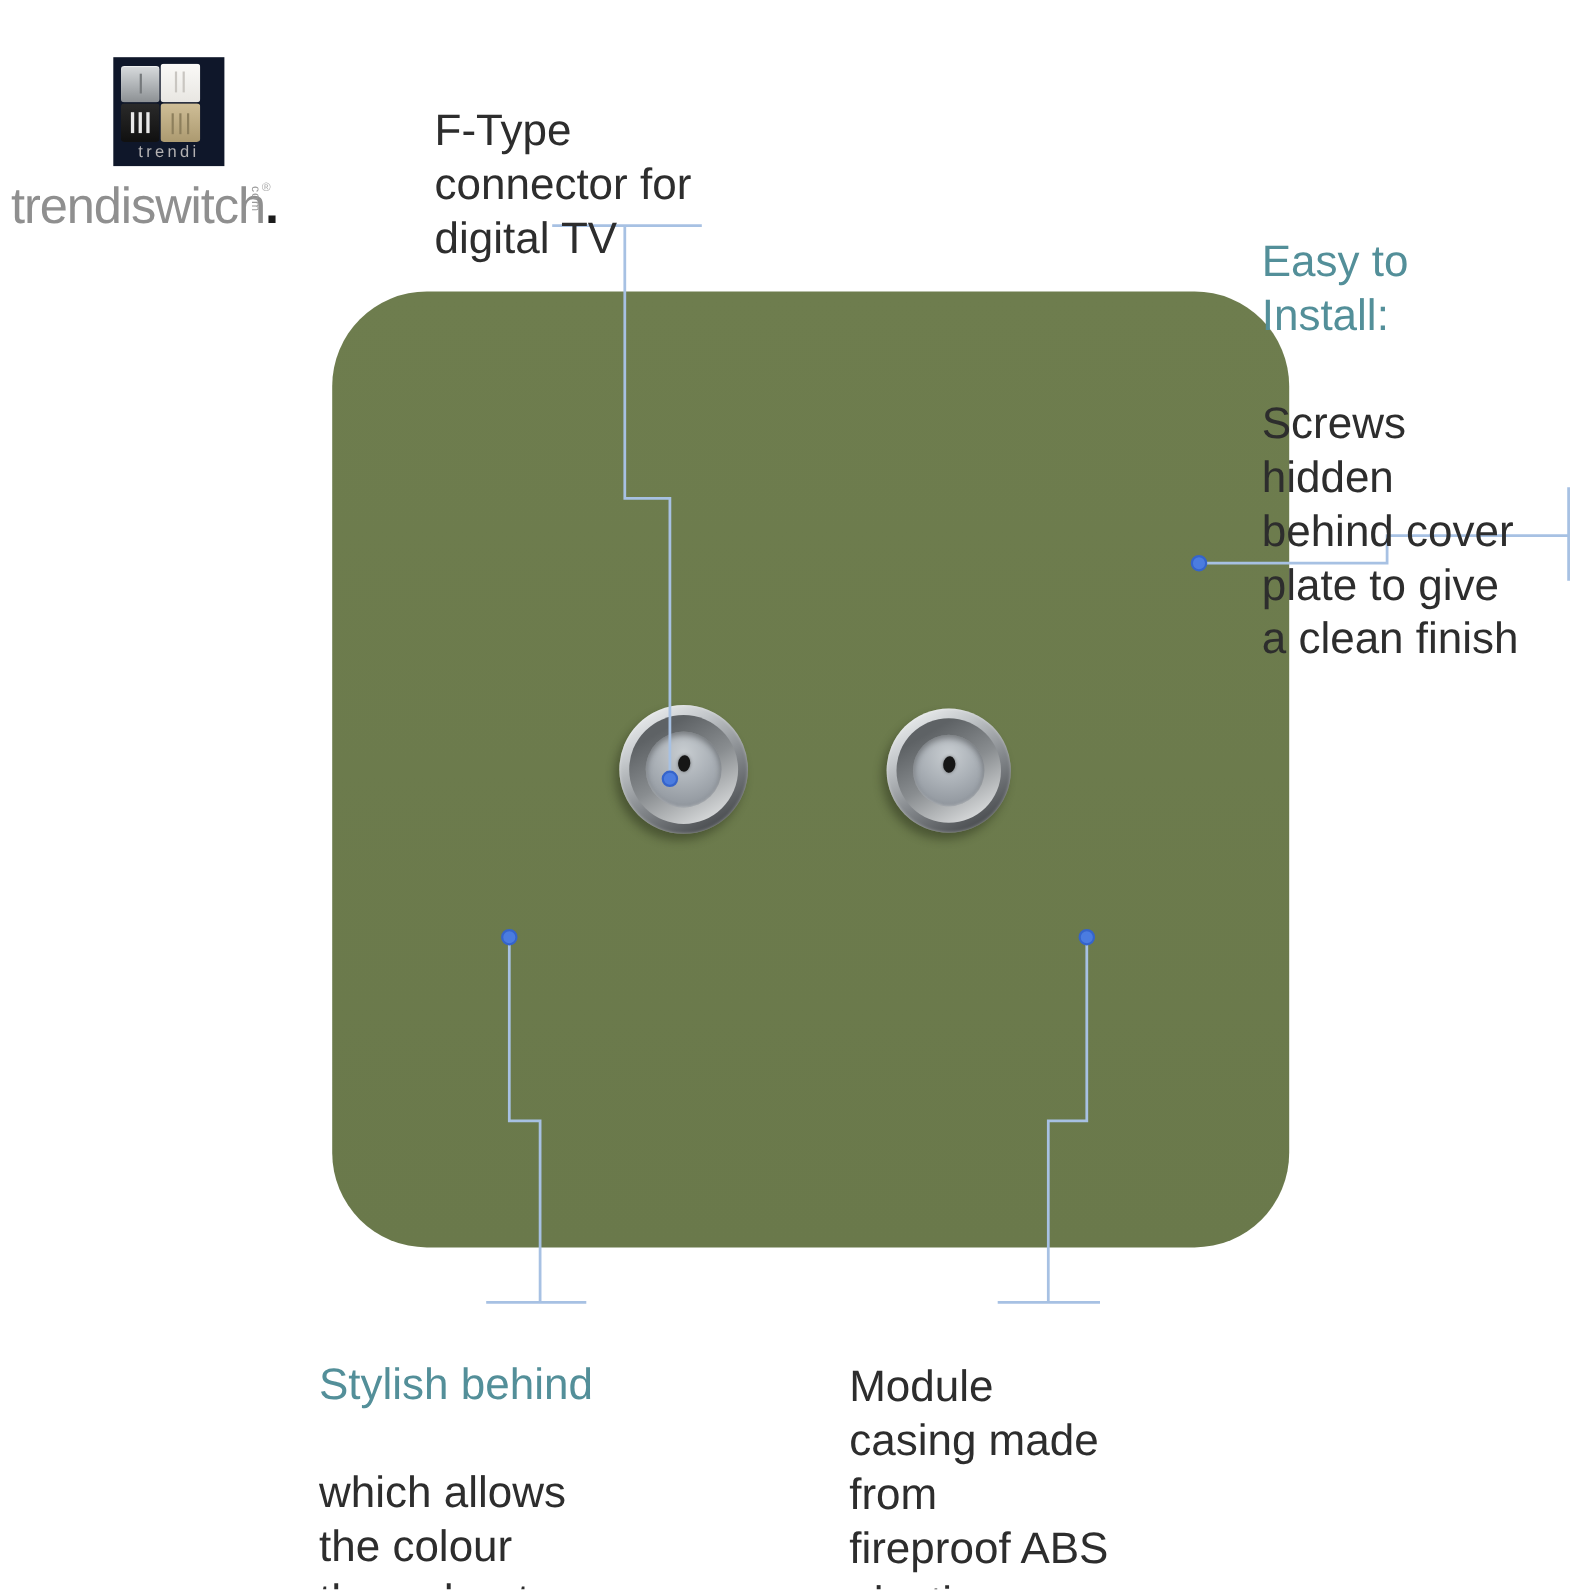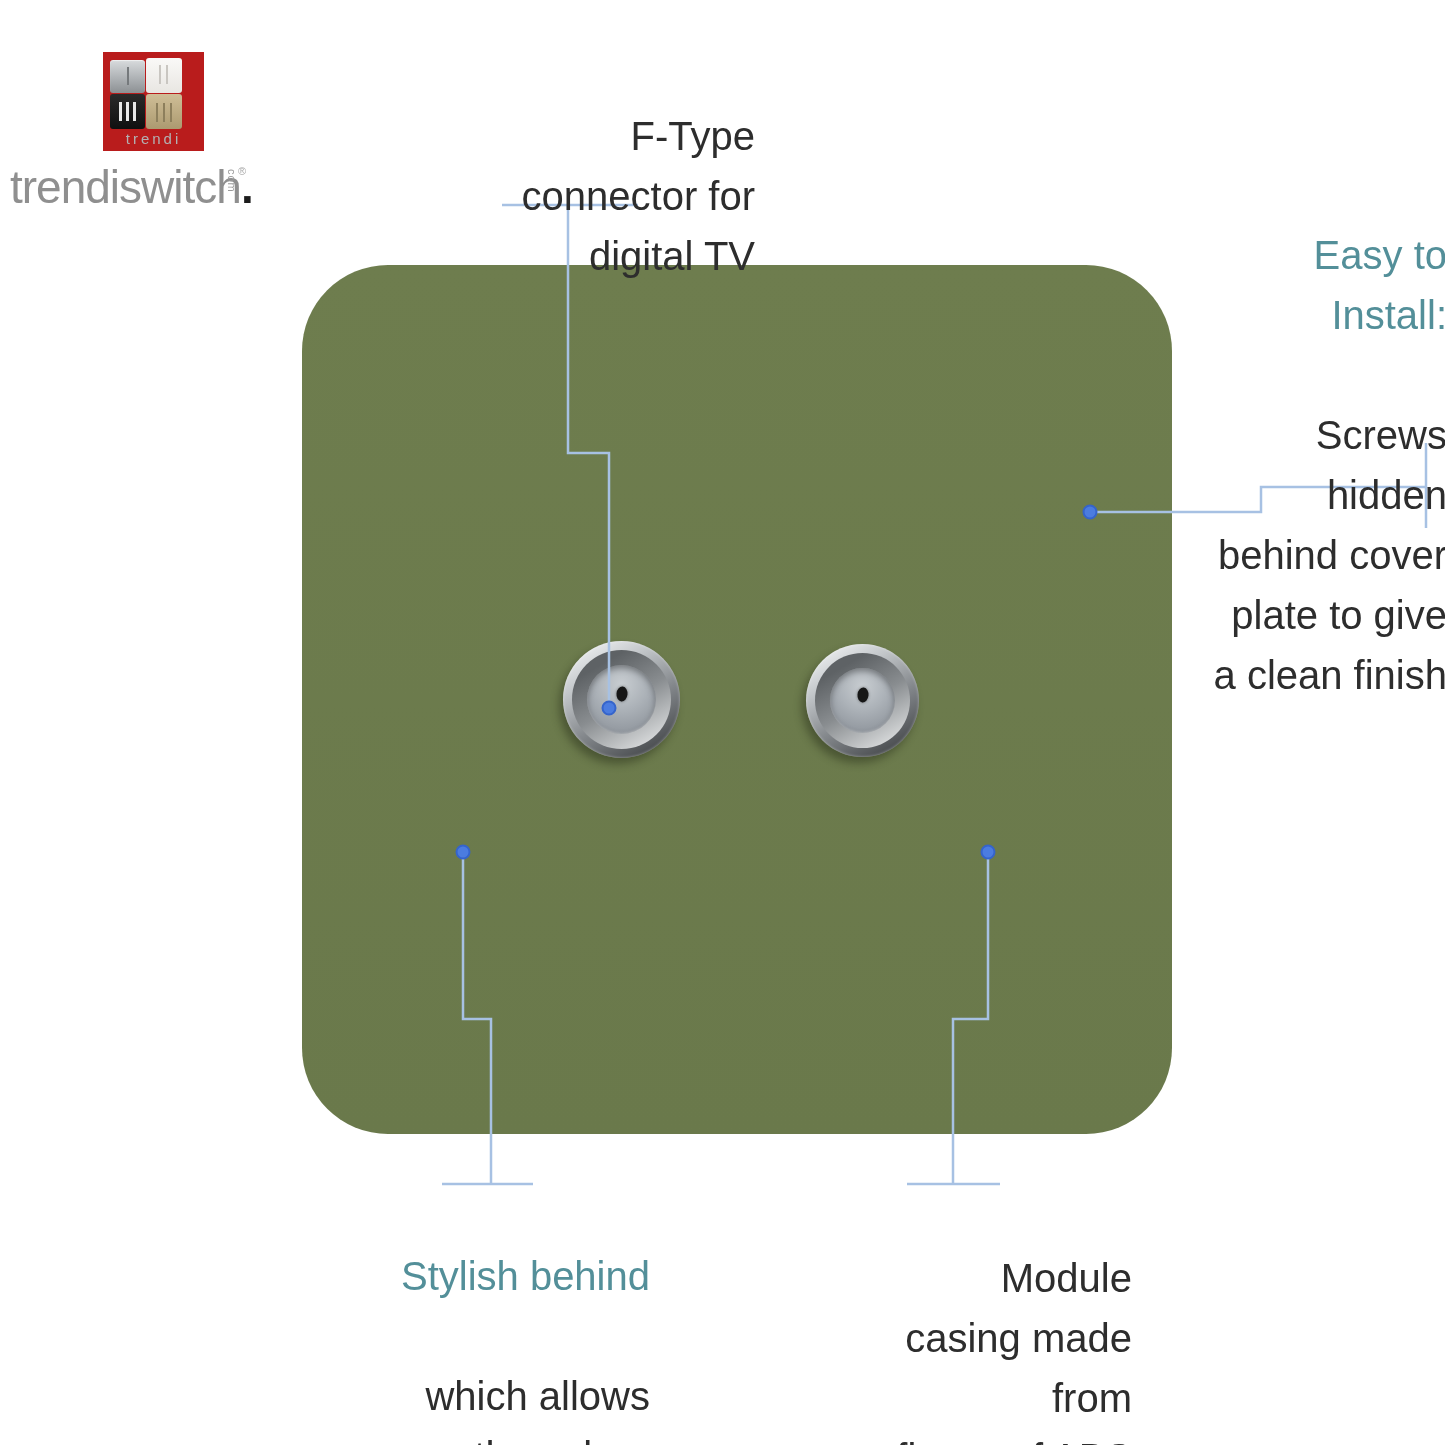--- a/index.html
+++ b/index.html
@@ -8,21 +8,21 @@
     width:1445px; height:1445px;
     background:#ffffff;
     font-family:"Liberation Sans", sans-serif;
     overflow:hidden;
   }
 
   
   .logo-square {
     position:absolute; left:103px; top:52px;
     width:101px; height:99px;
-    background:#b91c1c;
+    background:#0f172a;
   }
   .tile { position:absolute; border-radius:3px; background-repeat:no-repeat; }
   .tile-silver {
     left:7px; top:8px; width:35px; height:33px;
     background-color:#b9bdc0;
     background-image:
       linear-gradient(#75797c,#75797c),
       linear-gradient(180deg,#d8dbdd 0%,#aeb2b5 55%,#8c9093 100%);
     background-size:2px 55%, 100% 100%;
     background-position:50% 45%, 0 0;
@@ -128,22 +128,22 @@
     stroke: var(--callout-line,#a7c1e3);
     stroke-width:2.5; fill:none;
   }
   .callouts circle {
     fill: var(--callout-dot,#4b7ce0);
     stroke:#3564cb; stroke-width:2;
   }
 
   
   .label {
-    position:absolute; text-align:right;
-    font-size:40px; line-height:60px; font-weight:400;
+    position:absolute; text-align:left;
+    font-size:40px; line-height:49px; font-weight:400;
     white-space:pre-line;
   }
   .head-teal { display:block; color: var(--heading-teal,#538f99); }
   .body-dark { display:block; color: var(--body-text,#2d2d2d); }
   .label-ftype   { left:395px;  top:46px;   width:360px; }
   .label-easy    { left:1147px; top:165px;  width:300px; }
   .label-stylish { left:290px;  top:1186px; width:360px; }
   .label-module  { left:772px;  top:1188px; width:360px; }
 </style>
 </head>

